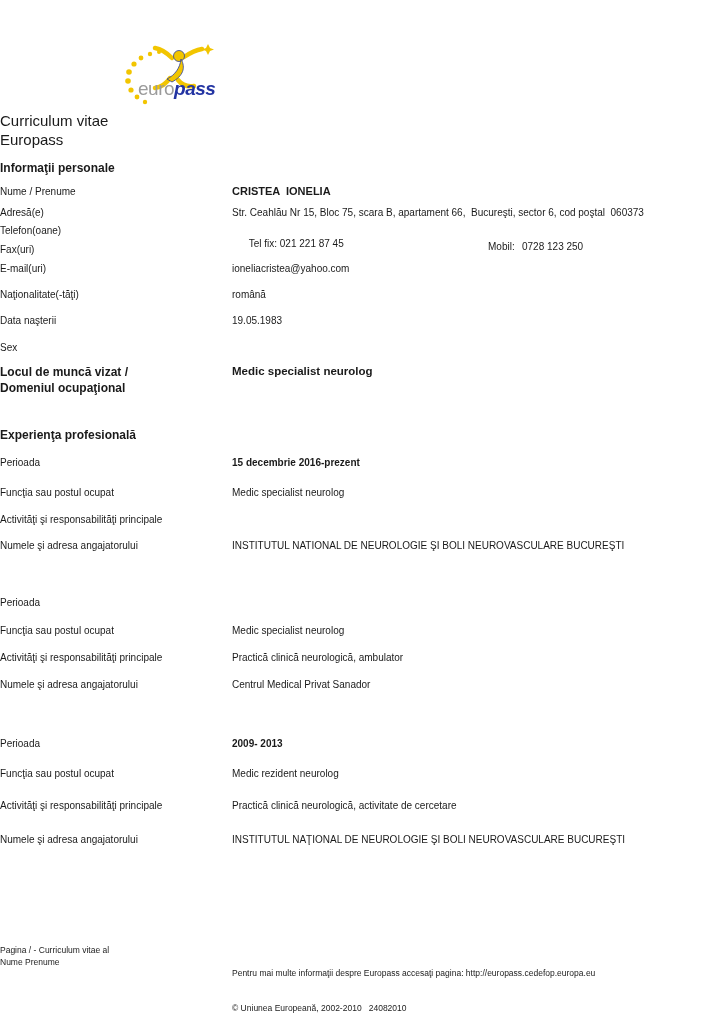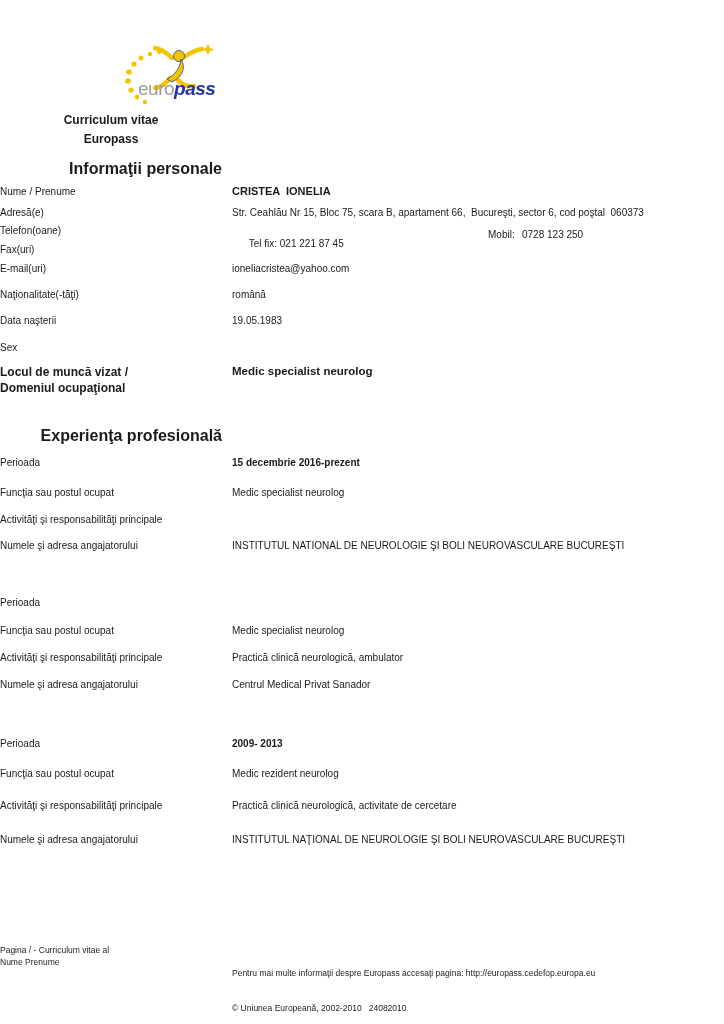--- a/index.html
+++ b/index.html
@@ -21,25 +21,25 @@
   .logo-text {
     position:absolute; left:20px; top:34px;
     font-size:19px; letter-spacing:-0.5px; white-space:nowrap;
   }
   .logo-text .euro { color:#9b9b9b; font-weight:400; }
   .logo-text .pass { color:#2233a2; font-weight:bold; font-style:italic; }
 
   
   .title {
     position:absolute; left:0; top:111px; width:222px;
-    text-align:center; font-weight:bold; font-size:12px; line-height:19px;
+    text-align:left; font-weight:normal; font-size:15px; line-height:19px;
   }
   .heading {
     position:absolute; left:0; width:222px;
-    text-align:right; font-weight:bold; font-size:16px; line-height:15px;
+    font-weight:bold; font-size:12px; line-height:15px;
   }
 
   
   .row {
     position:absolute; left:0; right:0;
     display:flex; align-items:baseline;
   }
   .lbl {
     width:222px; flex:0 0 222px;
     text-align:left; font-size:10px; line-height:13px; color:#1a1a1a;
@@ -48,21 +48,21 @@
     flex:1 1 auto; margin-left:10px;
     font-size:10px; line-height:13px; white-space:pre-wrap;
   }
   .val.b { font-weight:bold; }
   .val.name { font-weight:bold; font-size:11px; }
   .row.job .lbl { font-weight:bold; font-size:12px; line-height:16px; }
   .row.job .val { font-weight:bold; font-size:11.5px; }
   .row.job { align-items:flex-start; }
   .row.job .val { padding-top:1px; }
   .relval { position:relative; }
-  .abs { position:absolute; top:4px; white-space:pre; }
+  .abs { position:absolute; top:16px; white-space:pre; }
 
   
   .row.footer { align-items:flex-start; }
   .row.footer .lbl, .row.footer .val { font-size:8.5px; line-height:11.5px; color:#222; }
 </style>
 </head>
 <body>
 
 <div class="page">
 

